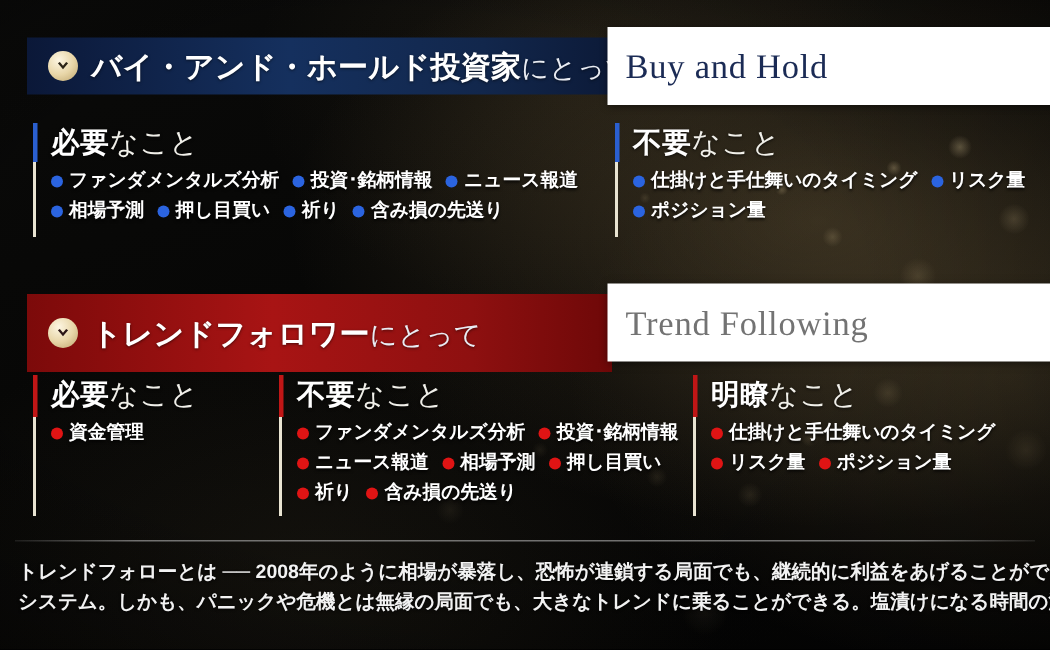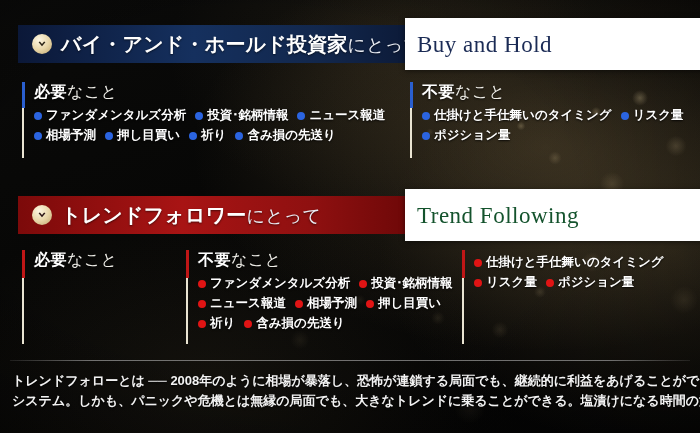--- a/index.html
+++ b/index.html
@@ -66,21 +66,21 @@
     display: flex;
     align-items: center;
     box-sizing: border-box;
   }
   .banner-navy {
     left: 18px; top: 25px; width: 390px; height: 38px;
     background: linear-gradient(90deg, #0b1838 0%, #15305e 45%, #12274c 78%, #0c1a38 100%);
     padding-left: 14px;
   }
   .banner-red {
-    left: 18px; top: 196px; width: 390px; height: 38px;
+    left: 18px; top: 196px; width: 390px; height: 52px;
     background: linear-gradient(90deg, #7c0a0a 0%, #a81414 42%, #8e1010 76%, #6e0808 100%);
     padding-left: 14px;
   }
   .badge-icon {
     width: 20px; height: 20px; border-radius: 50%;
     background: radial-gradient(circle at 36% 30%, #fdf6e2 0%, #e8d6a8 52%, #bda46c 100%);
     display: flex; align-items: center; justify-content: center;
     flex: 0 0 auto;
     margin-right: 9px;
   }
@@ -112,36 +112,36 @@
   .plate-trend { left: 405px; top: 189px; width: 300px; height: 52px; }
   .plate-text {
     font-family: "Liberation Serif", "DejaVu Serif", serif;
     font-size: 23px;
     line-height: 1;
     white-space: nowrap;
     padding-left: 12px;
     letter-spacing: 0.5px;
   }
   .plate-buy   .plate-text { color: #1b2b55; }
-  .plate-trend .plate-text { color: #14532d; }
+  .plate-trend .plate-text { color: #737373; }
 
   
   .block { position: absolute; }
   .rule {
     position: absolute;
     left: 0; top: 0;
     width: 3px;
   }
   .rule .rule-top    { width: 3px; }
   .rule .rule-bottom { width: 2px; margin-left: 0px; background: #e9e4d2; }
   .blue .rule-top    { background: #2a5fd0; }
   .red  .rule-top    { background: #c01616; }
 
   .block-head {
-    font-size: 16px;
+    font-size: 19px;
     font-weight: bold;
     color: #ffffff;
     white-space: nowrap;
     letter-spacing: 0.5px;
     text-shadow: 0 1px 2px rgba(0,0,0,0.7);
   }
   .block-head .hk { font-weight: normal; color: #f0efe9; }
 
   .items { margin-top: 4px; }
   .item-row {
@@ -303,20 +303,26 @@
   <div class="block red" style="left:22px; top:250px; width:150px; height:96px;">
     <div class="rule">
       <div class="rule-top" style="height:28px;"></div>
       <div class="rule-bottom" style="height:66px;"></div>
     </div>
     <div style="margin-left:12px;">
       <div class="block-head">
         <span>必要</span><span class="hk">なこと</span>
       </div>
       <div class="items">
+        <div class="item-row">
+          <span class="item">
+              <span class="dot"></span>
+              <span>資金管理</span>
+            </span>
+        </div>
       </div>
     </div>
   </div>
 
   <div class="block red" style="left:186px; top:250px; width:270px; height:96px;">
     <div class="rule">
       <div class="rule-top" style="height:28px;"></div>
       <div class="rule-bottom" style="height:66px;"></div>
     </div>
     <div style="margin-left:12px;">
@@ -361,20 +367,23 @@
       </div>
     </div>
   </div>
 
   <div class="block red" style="left:462px; top:250px; width:234px; height:96px;">
     <div class="rule">
       <div class="rule-top" style="height:28px;"></div>
       <div class="rule-bottom" style="height:66px;"></div>
     </div>
     <div style="margin-left:12px;">
+      <div class="block-head">
+        <span>明瞭</span><span class="hk">なこと</span>
+      </div>
       <div class="items">
         <div class="item-row">
           <span class="item">
               <span class="dot"></span>
               <span>仕掛けと手仕舞いのタイミング</span>
             </span>
         </div>
         <div class="item-row">
           <span class="item">
               <span class="dot"></span>

